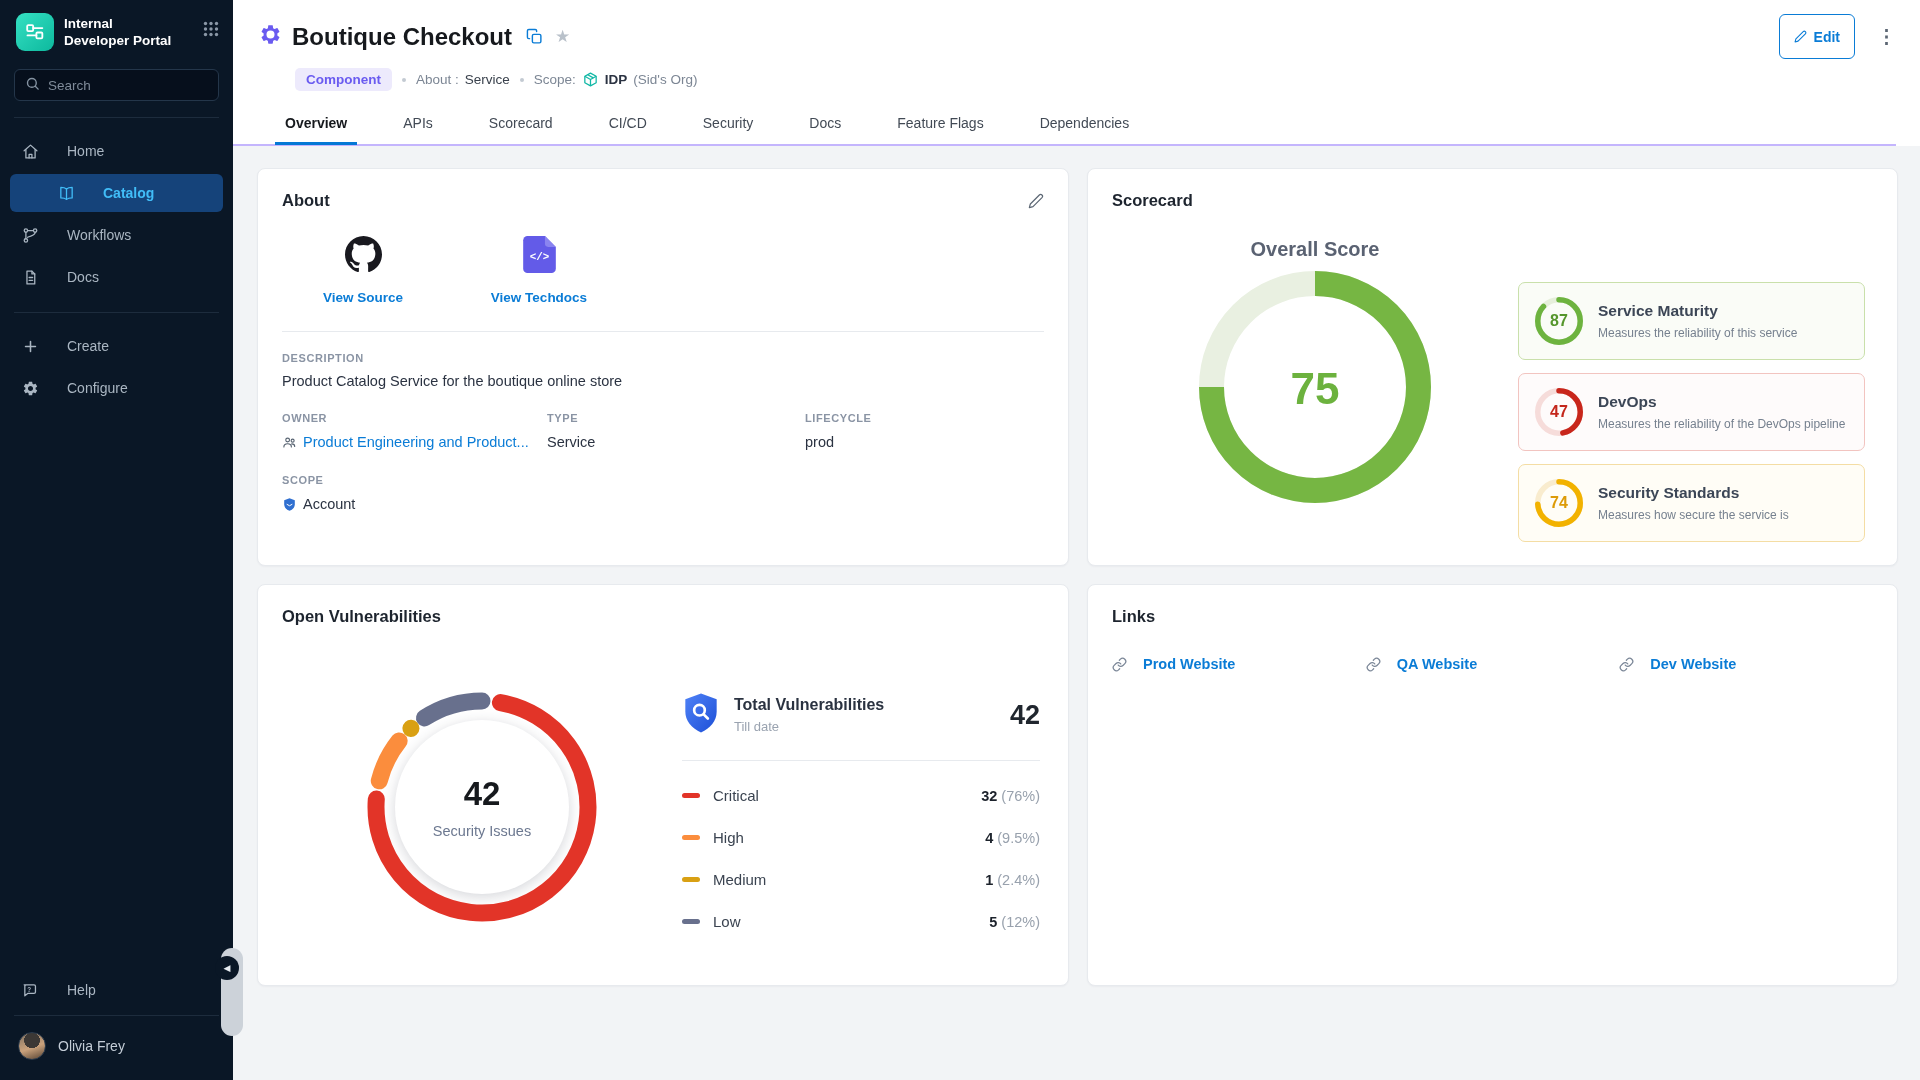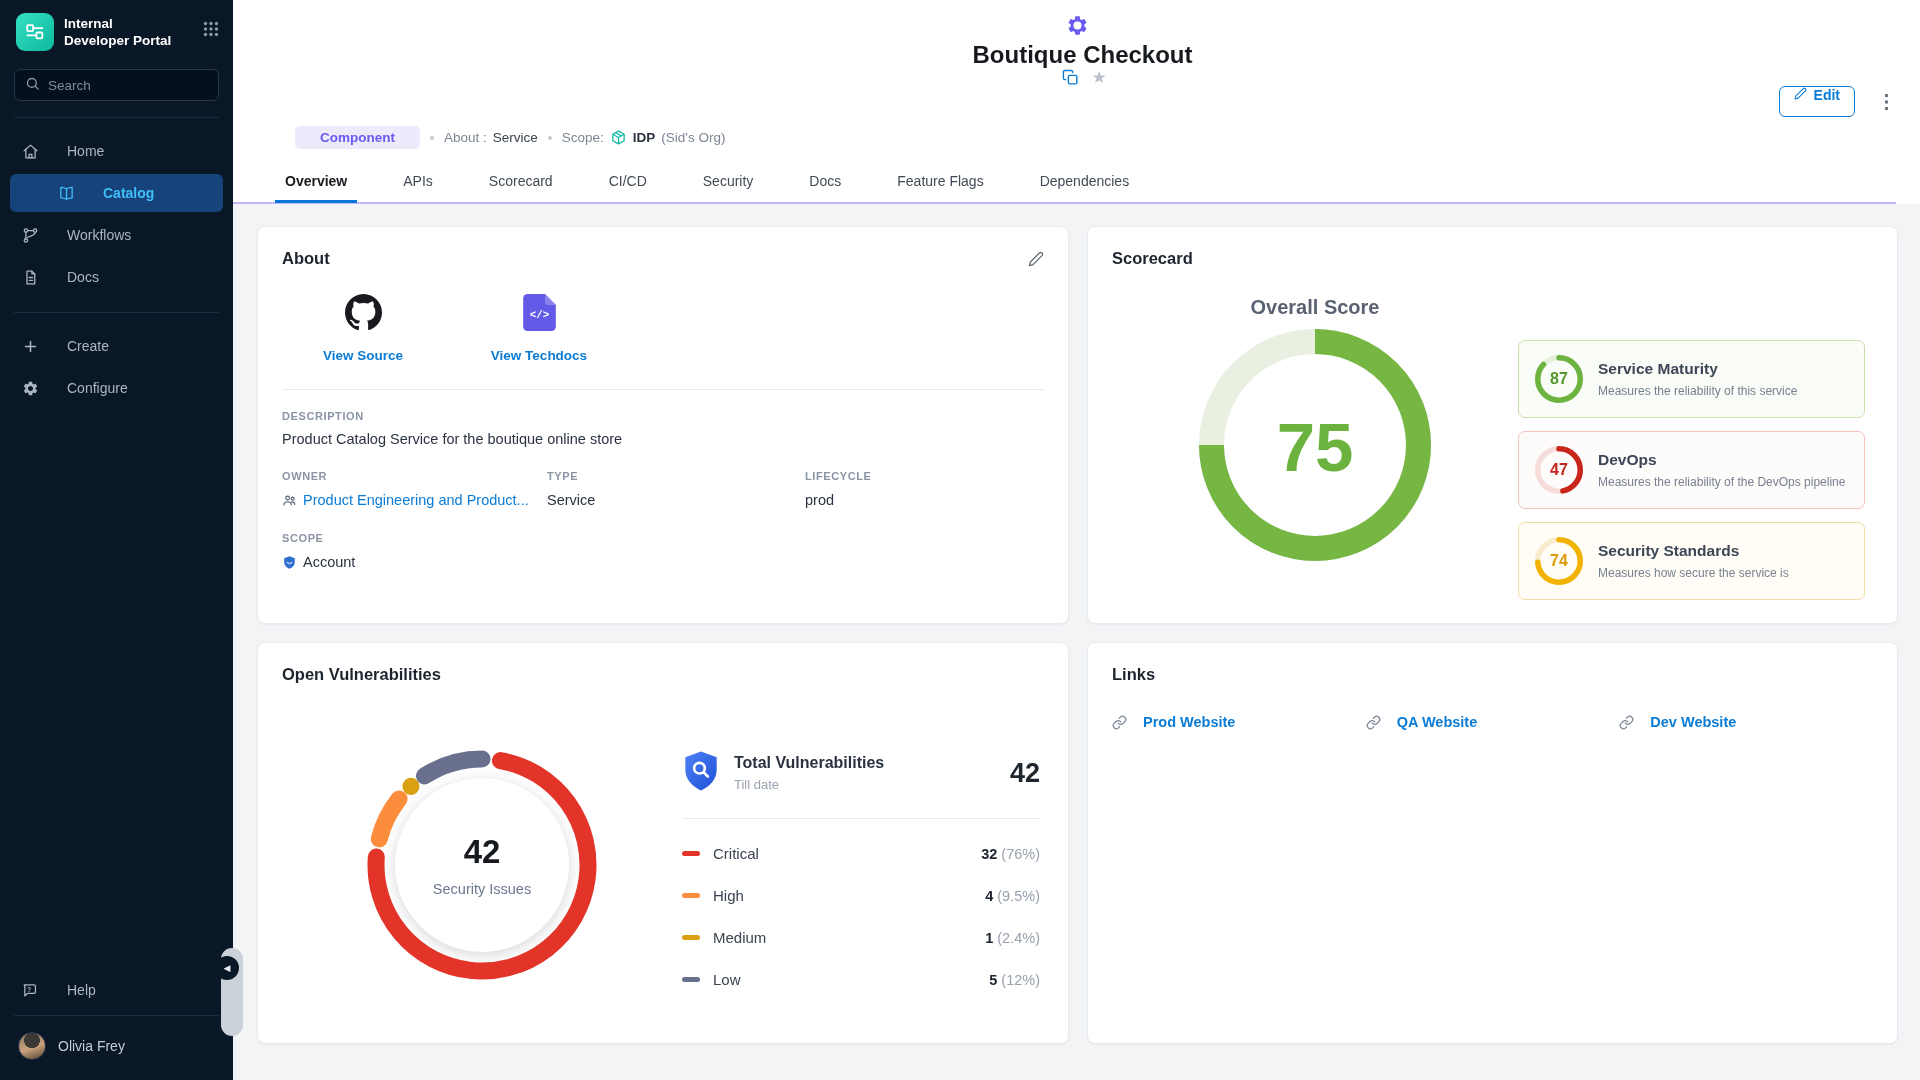--- a/index.html
+++ b/index.html
@@ -26,29 +26,29 @@
   .sb-item.active svg { stroke:#41bdf8; }
   .sb-bottom { position:absolute; left:0; right:0; bottom:0; padding:0 10px 10px 10px; }
   .sb-user { display:flex; align-items:center; gap:12px; padding:10px 8px; color:#c3ccd6; font-size:14px; }
   .avatar { width:28px; height:28px; border-radius:50%; background:radial-gradient(circle at 50% 28%, #3c3835 0 34%, transparent 35%), linear-gradient(160deg,#8d7a66 10%,#caa27c 55%,#6f5742 90%); border:1px solid #2a3a4c; }
   .collapse-handle { position:absolute; left:221px; top:948px; width:22px; height:88px; background:#ccd2d9; border-radius:12px; z-index:6; cursor:pointer; }
   .collapse-circle { position:absolute; left:-6px; top:8px; width:24px; height:24px; border-radius:50%; background:#0a1726; color:#e8edf2; font-size:9px; display:flex; align-items:center; justify-content:center; }
 
   
   .main { position:absolute; left:233px; top:0; right:0; bottom:0; display:flex; flex-direction:column; }
   .page-header { background:#fff; padding:14px 24px 0 26px; }
-  .title-row { display:flex; align-items:center;flex-direction:column; }
+  .title-row { display:flex; align-items:center; }
   .title-row h1 { font-size:24px; font-weight:700; color:#16191d; margin-left:10px; }
   .title-icons { display:flex; align-items:center; gap:12px; margin-left:14px; }
   .star-glyph { color:#b9c1ca; font-size:17px; line-height:1; cursor:pointer; }
   .header-actions { margin-left:auto; display:flex; align-items:center; gap:22px; }
-  .edit-btn { display:flex; align-items:flex-start; gap:7px; border:1.5px solid #0a7cd6; color:#0a7cd6; background:#fff; border-radius:6px; height:31px; padding:0 14px; font-size:14px; font-weight:700; cursor:pointer; font-family:"Liberation Sans",sans-serif; }
+  .edit-btn { display:flex; align-items:center; gap:7px; border:1.5px solid #0a7cd6; color:#0a7cd6; background:#fff; border-radius:6px; height:45px; padding:0 14px; font-size:14px; font-weight:700; cursor:pointer; font-family:"Liberation Sans",sans-serif; }
   .kebab { color:#5b6673; font-size:19px; font-weight:700; cursor:pointer; letter-spacing:0; line-height:1; }
   .breadcrumb { display:flex; align-items:center; gap:10px; margin:9px 0 0 36px; font-size:13.5px; color:#7c8694; }
-  .entity-badge { background:#edeafc; color:#6a5bf0; font-weight:600; border-radius:5px; padding:4px 25px; font-size:13.5px; }
+  .entity-badge { background:#edeafc; color:#6a5bf0; font-weight:600; border-radius:5px; padding:4px 11px; font-size:13.5px; }
   .crumb-dot { width:4px; height:4px; border-radius:50%; background:#c3cad2; }
   .crumb-strong { color:#3a424d; }
   .crumb-scope-val { color:#2b3342; font-weight:600; }
   .crumb-muted { color:#7c8694; font-weight:400; }
   .bc-piece { display:flex; align-items:center; gap:6px; }
 
   .tabs { background:#fff; display:flex; padding-left:50px; margin-top:12px; border-bottom:2px solid #c4b5fd; }
   .tab { font-size:14px; color:#424a55; padding:12px 2px 13px 2px; margin-right:52px; cursor:pointer; position:relative; white-space:nowrap; }
   .tab.active { color:#16191d; font-weight:700; }
   .tab.active::after { content:""; position:absolute; left:-8px; right:-8px; bottom:-1px; height:3px; background:#0578d5; }
@@ -72,21 +72,21 @@
   .owner-link { color:#0a7cd6; cursor:pointer; }
   .tag-row { display:flex; gap:8px; margin-top:8px; }
   .tag-chip { background:#f2f3f5; border-radius:4px; padding:5px 11px; font-size:13.5px; font-weight:600; color:#2b3342; }
 
   
   .sc-body { display:flex; margin-top:4px; }
   .sc-left { flex:1; display:flex; flex-direction:column; align-items:center; }
   .sc-overall-label { margin-top:24px; font-size:20px; font-weight:700; color:#5a6272; }
   .donut-wrap { position:relative; margin-top:10px; }
   .donut-center { position:absolute; inset:0; display:flex; flex-direction:column; align-items:center; justify-content:center; }
-  .overall-num { font-size:69px; font-weight:700; color:#6cb23e; }
+  .overall-num { font-size:44px; font-weight:700; color:#6cb23e; }
   .mini-stack { width:347px; display:flex; flex-direction:column; gap:13px; margin-top:68px; margin-right:8px; }
   .mini-card { border-radius:7px; padding:13px 16px; display:flex; align-items:center; gap:15px; min-height:78px; }
   .mini-card.green { border:1px solid #c9e0ab; background:#fafcf7; }
   .mini-card.red { border:1px solid #f2c4c0; background:#fefbfb; }
   .mini-card.amber { border:1px solid #f4dda4; background:#fffdf6; }
   .mini-ring { position:relative; width:48px; height:48px; flex:none; }
   .mini-num { position:absolute; inset:0; display:flex; align-items:center; justify-content:center; font-size:16px; font-weight:700; }
   .mini-card.green .mini-num { color:#55962c; }
   .mini-card.red .mini-num { color:#c4271c; }
   .mini-card.amber .mini-num { color:#dd9b07; }

